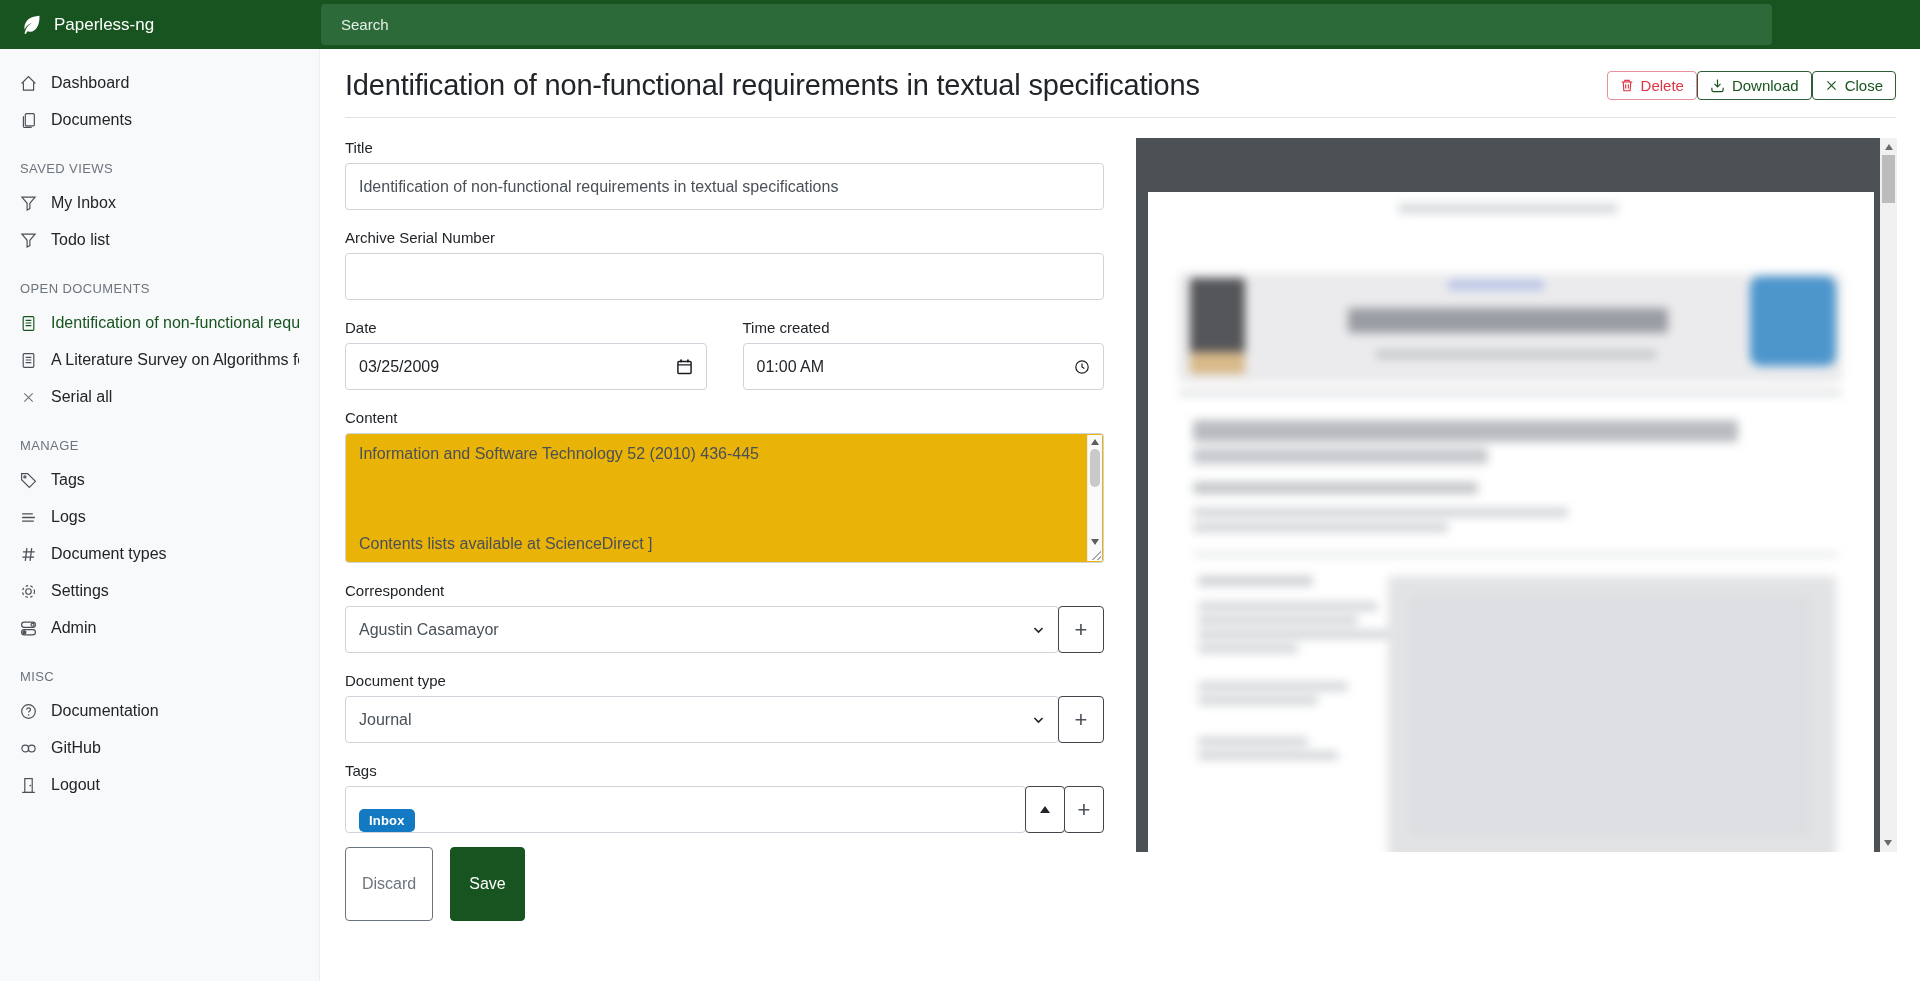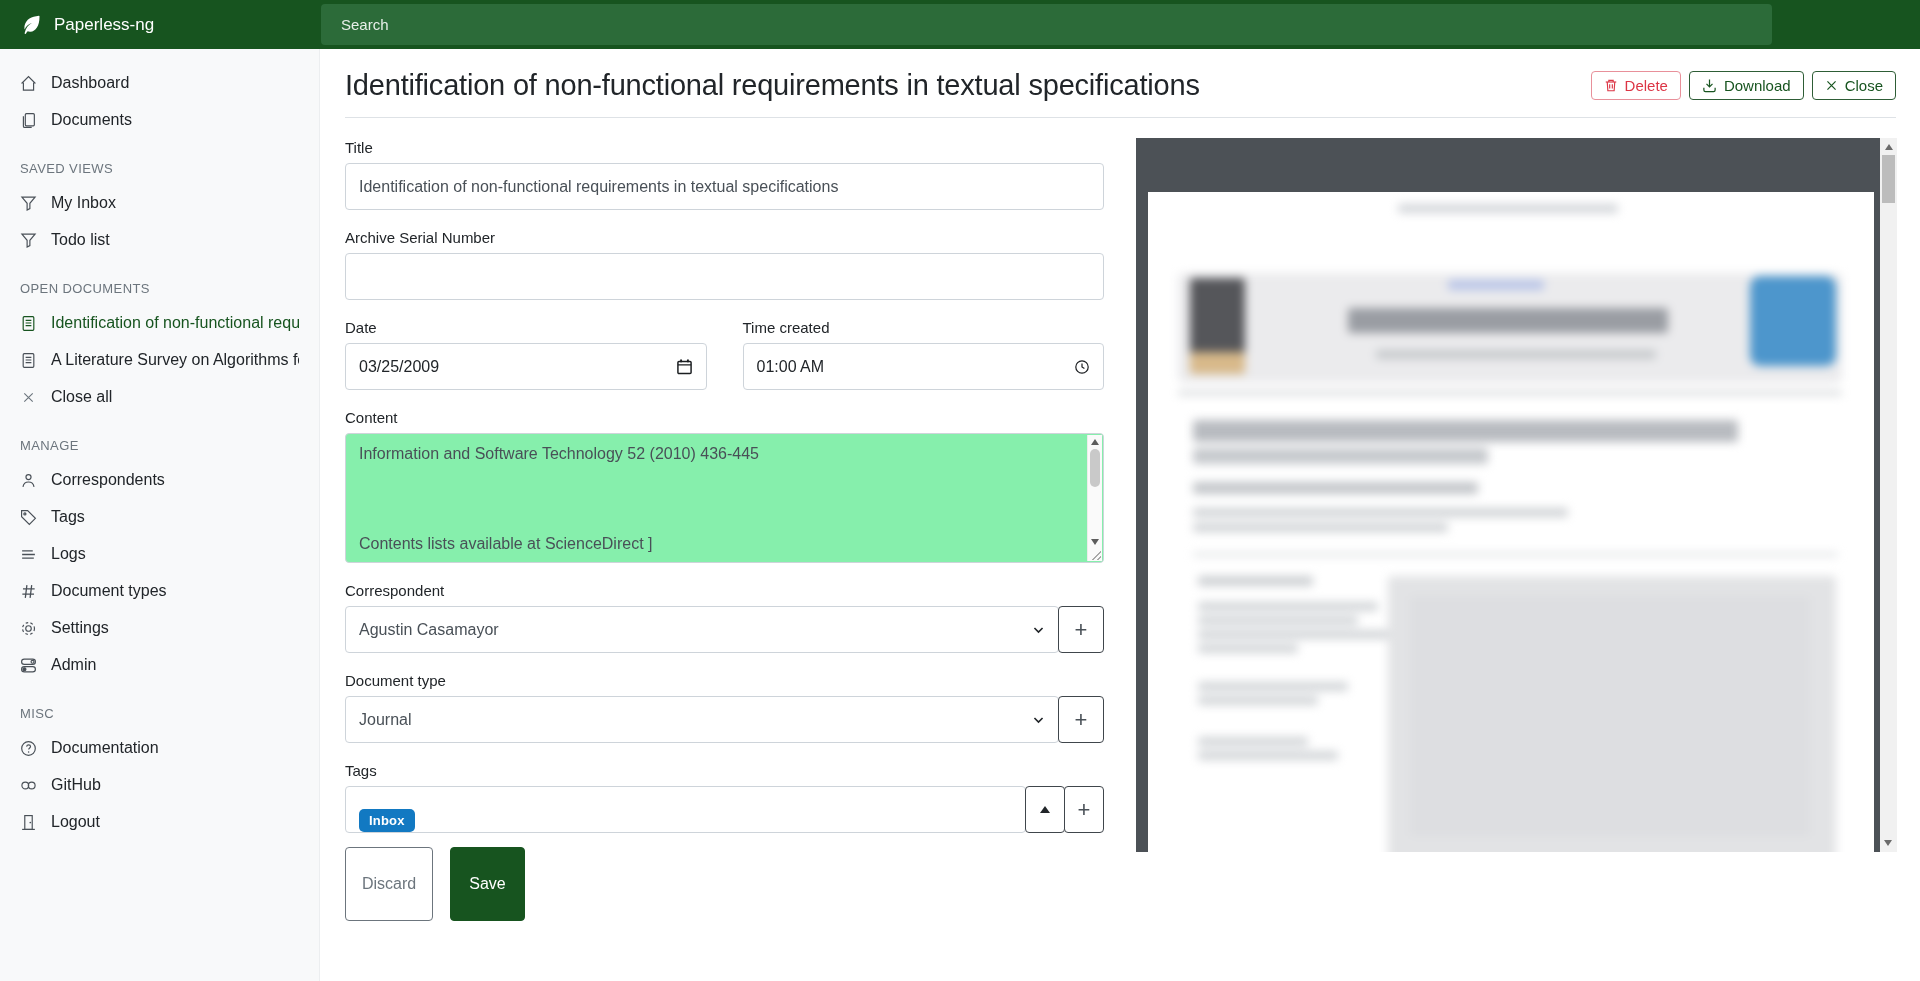--- a/index.html
+++ b/index.html
@@ -20,37 +20,37 @@
   .side-item.active{color:#17541f;}
   .side-item.active .icn{color:#17541f;}
   .side-head{padding:0 20px;margin:27px 0 13px;font-size:13px;color:#6c757d;letter-spacing:.4px;}
   .side-item .lbl{overflow:hidden;white-space:nowrap;}
 
   
   .main{position:absolute;left:320px;top:49px;width:1600px;height:932px;background:#fff;}
   .doc-header{padding:20px 24px 0 25px;}
   .doc-header-row{display:flex;align-items:center;justify-content:space-between;}
   .doc-title{font-size:29px;font-weight:400;color:#212529;letter-spacing:-.2px;}
-  .hdr-btns{display:flex;gap:8px;}
+  .hdr-btns{display:flex;}
   .btn{display:inline-flex;align-items:center;gap:7px;background:#fff;border-radius:4px;font-size:15px;padding:5px 12px;cursor:pointer;border:1px solid;}
   .btn-danger{color:#dc3545;border-color:#e8909a;}
   .btn-green{color:#17541f;border-color:#2e5d36;}
   .divider{border:none;border-top:1px solid #dee2e6;margin:15px 0 0 0;}
 
   
   .form-col{position:absolute;left:25px;top:90px;width:759px;}
   .f-label{font-size:15px;color:#212529;margin-bottom:7px;}
   .f-group{margin-bottom:19px;}
   .f-input{width:100%;height:47px;border:1px solid #ced4da;border-radius:4px;font-size:16px;color:#495057;padding:0 13px;outline:none;background:#fff;}
   .f-row{display:flex;gap:36px;}
   .f-row .f-group{flex:1;}
   .fake-input{position:relative;display:flex;align-items:center;height:47px;border:1px solid #ced4da;border-radius:4px;font-size:16px;color:#212529;padding:0 13px;background:#fff;cursor:text;}
   .fake-input .right-ic{position:absolute;right:13px;top:50%;transform:translateY(-50%);color:#1b1e21;}
 
-  .textarea{position:relative;height:130px;border:1px solid #ced4da;border-radius:4px;background:#86efac;font-size:16px;color:#495057;overflow:hidden;}
+  .textarea{position:relative;height:130px;border:1px solid #ced4da;border-radius:4px;background:#eab308;font-size:16px;color:#495057;overflow:hidden;}
   .textarea .tline1{position:absolute;left:13px;top:11px;}
   .textarea .tline2{position:absolute;left:13px;bottom:9px;}
   .ta-scroll{position:absolute;right:1px;top:1px;bottom:1px;width:15px;background:#fafafa;border-left:1px solid #ececec;}
   .tri-up{width:0;height:0;border-left:4px solid transparent;border-right:4px solid transparent;border-bottom:6px solid #5d5d5d;margin:4px auto 0;}
   .tri-dn{width:0;height:0;border-left:4px solid transparent;border-right:4px solid transparent;border-top:6px solid #5d5d5d;margin:0 auto;position:absolute;bottom:16px;left:3px;}
   .ta-thumb{position:absolute;top:14px;left:2px;width:10px;height:38px;background:#c9c9c9;border-radius:5px;}
   .grip{position:absolute;right:2px;bottom:2px;width:10px;height:10px;background:repeating-linear-gradient(-45deg,transparent 0 2px,#a9a9a9 2px 3.5px);clip-path:polygon(100% 0,100% 100%,0 100%);}
 
   .sel-row{display:flex;}
   .select{position:relative;flex:1;height:47px;border:1px solid #ced4da;border-radius:4px;background:#fff;display:flex;align-items:center;padding:0 56px 0 13px;font-size:16px;color:#495057;cursor:pointer;}
@@ -153,33 +153,24 @@
           </svg>
         </span>
       <span class="lbl">A Literature Survey on Algorithms for Mu...</span>
     </div>
     <div class="side-item">
       <span class="icn">
           <svg width="15" height="15" viewBox="0 0 16 16" fill="none" stroke="#6c757d" stroke-width="1.2">
             <path d="M3.5 3.5l9 9M12.5 3.5l-9 9"></path>
           </svg>
         </span>
-      <span class="lbl">Close all</span>
+      <span class="lbl">Serial all</span>
     </div>
 
     <div class="side-head">MANAGE</div>
-    <div class="side-item">
-      <span class="icn">
-          <svg width="17" height="17" viewBox="0 0 16 16" fill="none" stroke="currentColor" stroke-width="1.1">
-            <circle cx="8" cy="4.8" r="2.4"></circle>
-            <path d="M2.8 14c.5-3 2.6-4.6 5.2-4.6s4.7 1.6 5.2 4.6"></path>
-          </svg>
-        </span>
-      <span class="lbl">Correspondents</span>
-    </div>
     <div class="side-item">
       <span class="icn">
           <svg width="17" height="17" viewBox="0 0 16 16" fill="none" stroke="currentColor" stroke-width="1.1">
             <path d="M1.5 7.2V1.5h5.7l7.3 7.3-5.7 5.7z"></path>
             <circle cx="4.6" cy="4.6" r="1"></circle>
           </svg>
         </span>
       <span class="lbl">Tags</span>
     </div>
     <div class="side-item">

